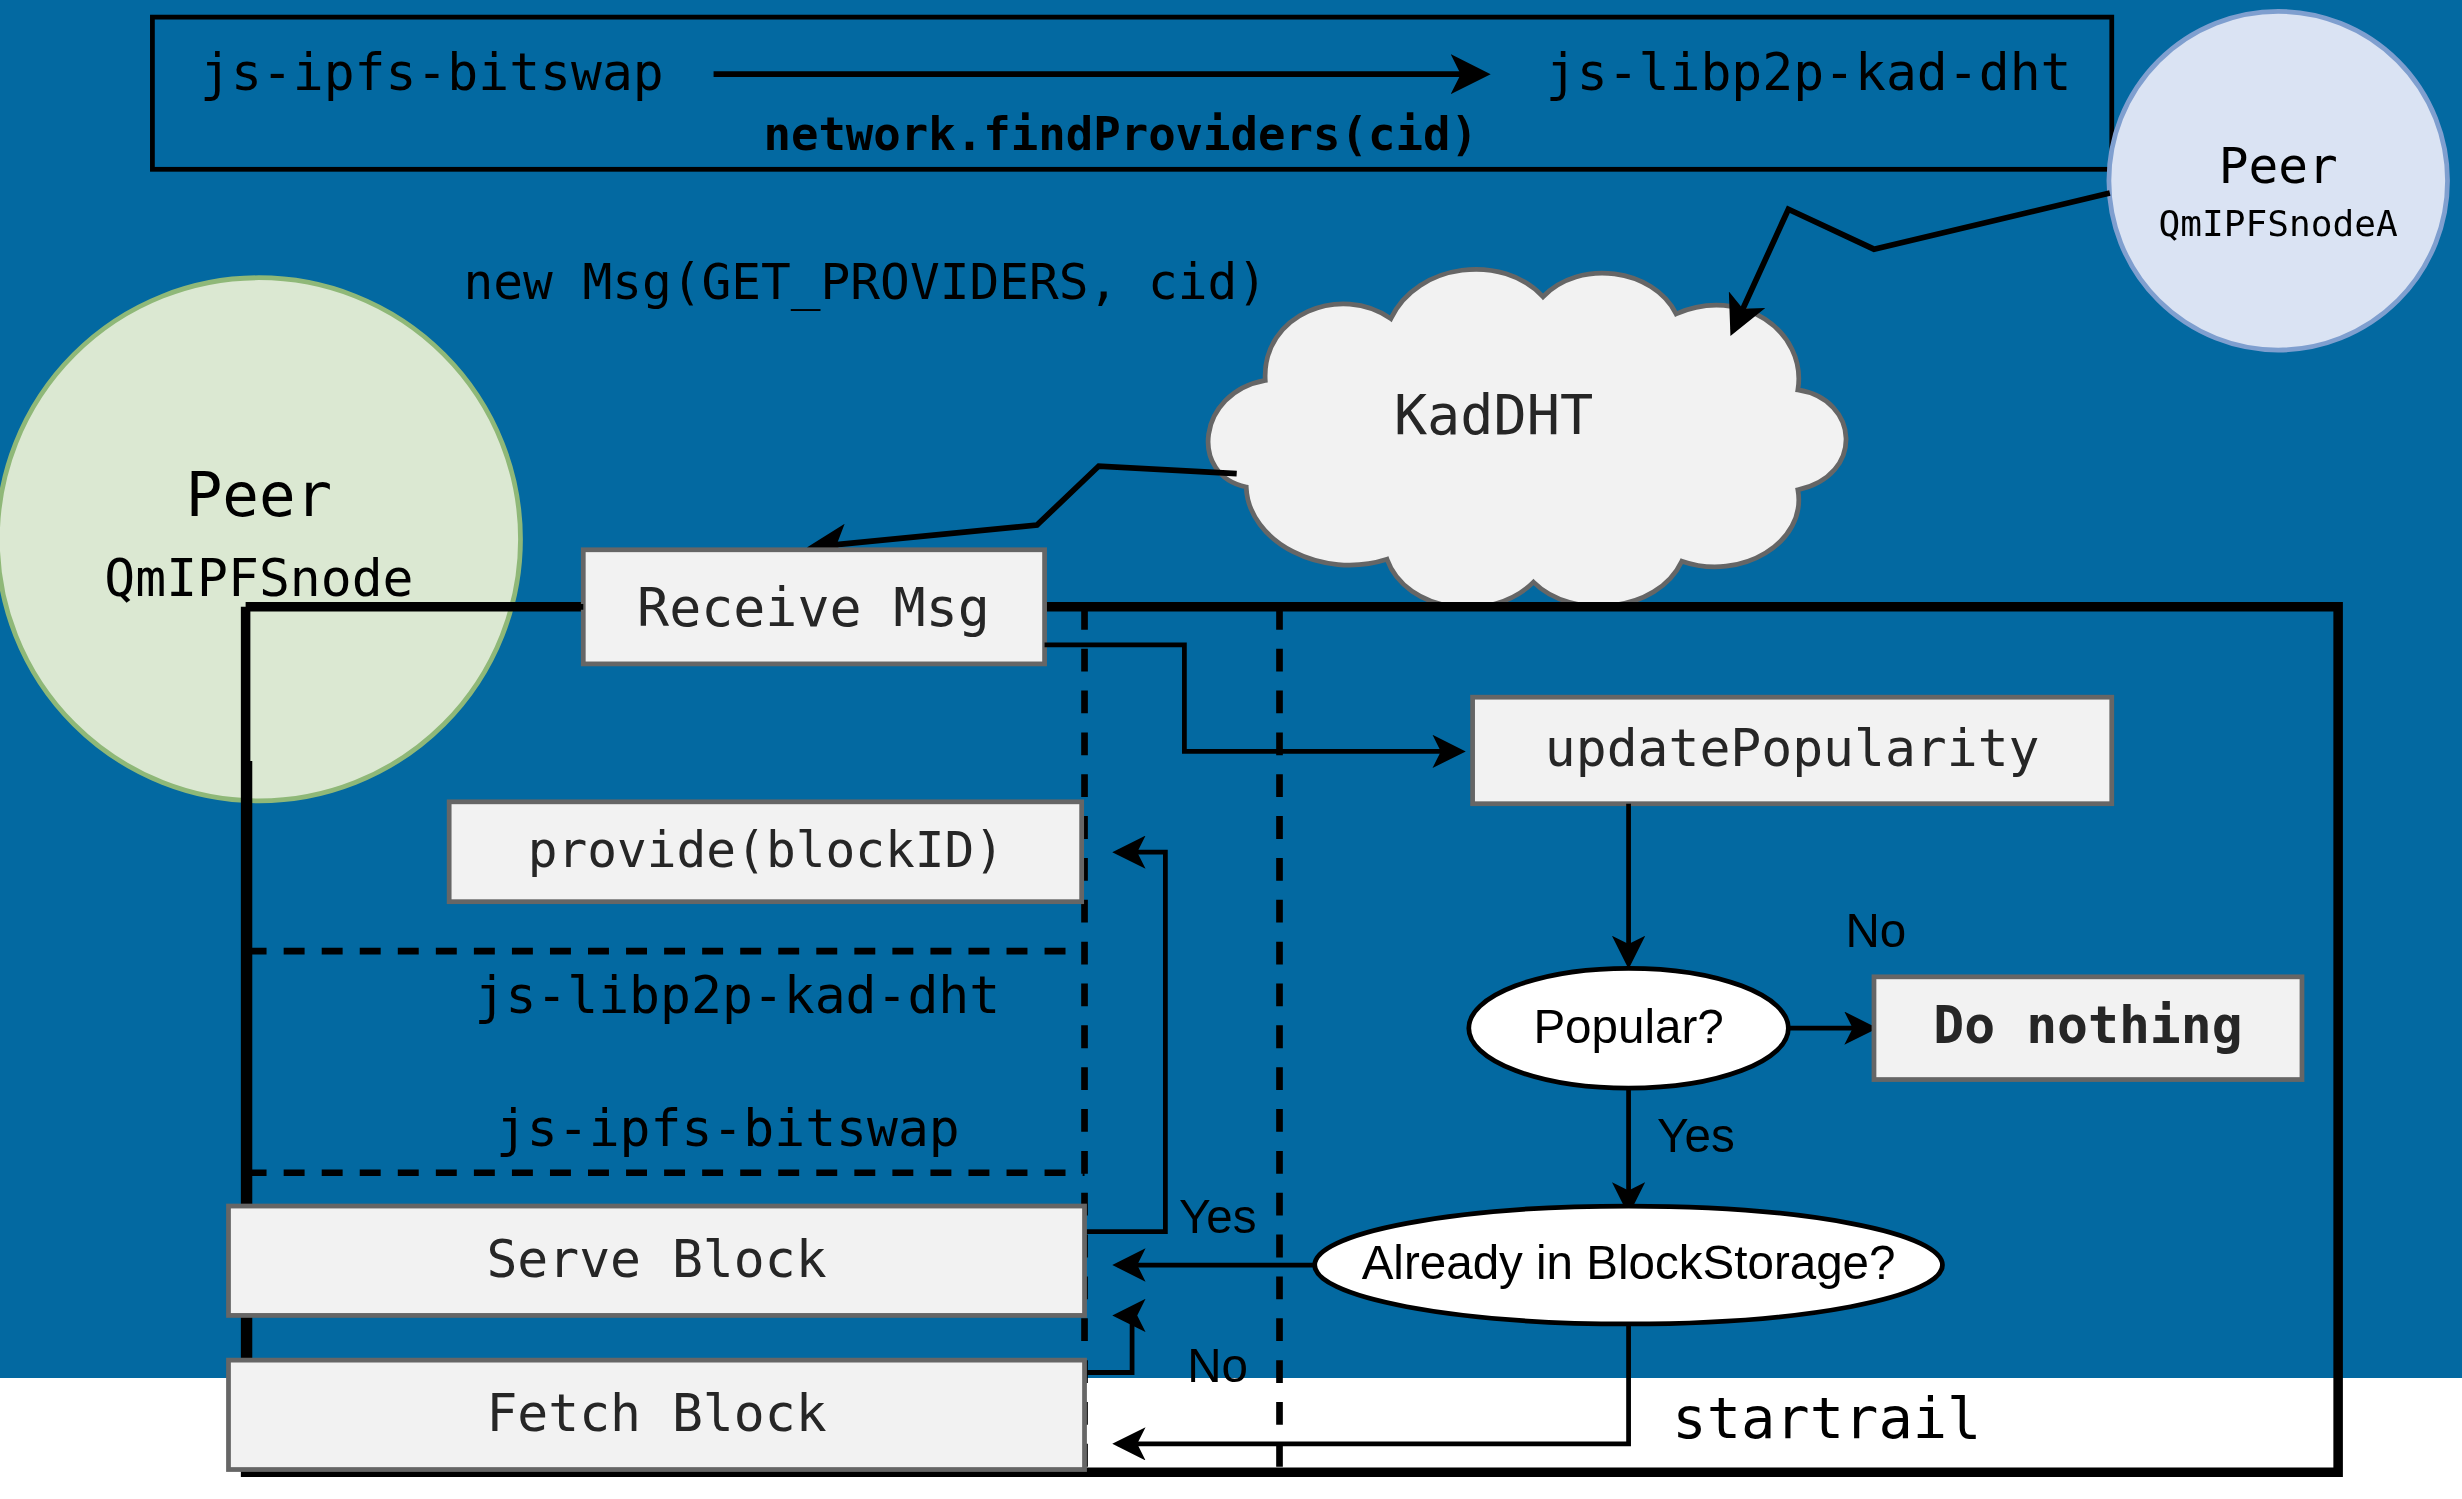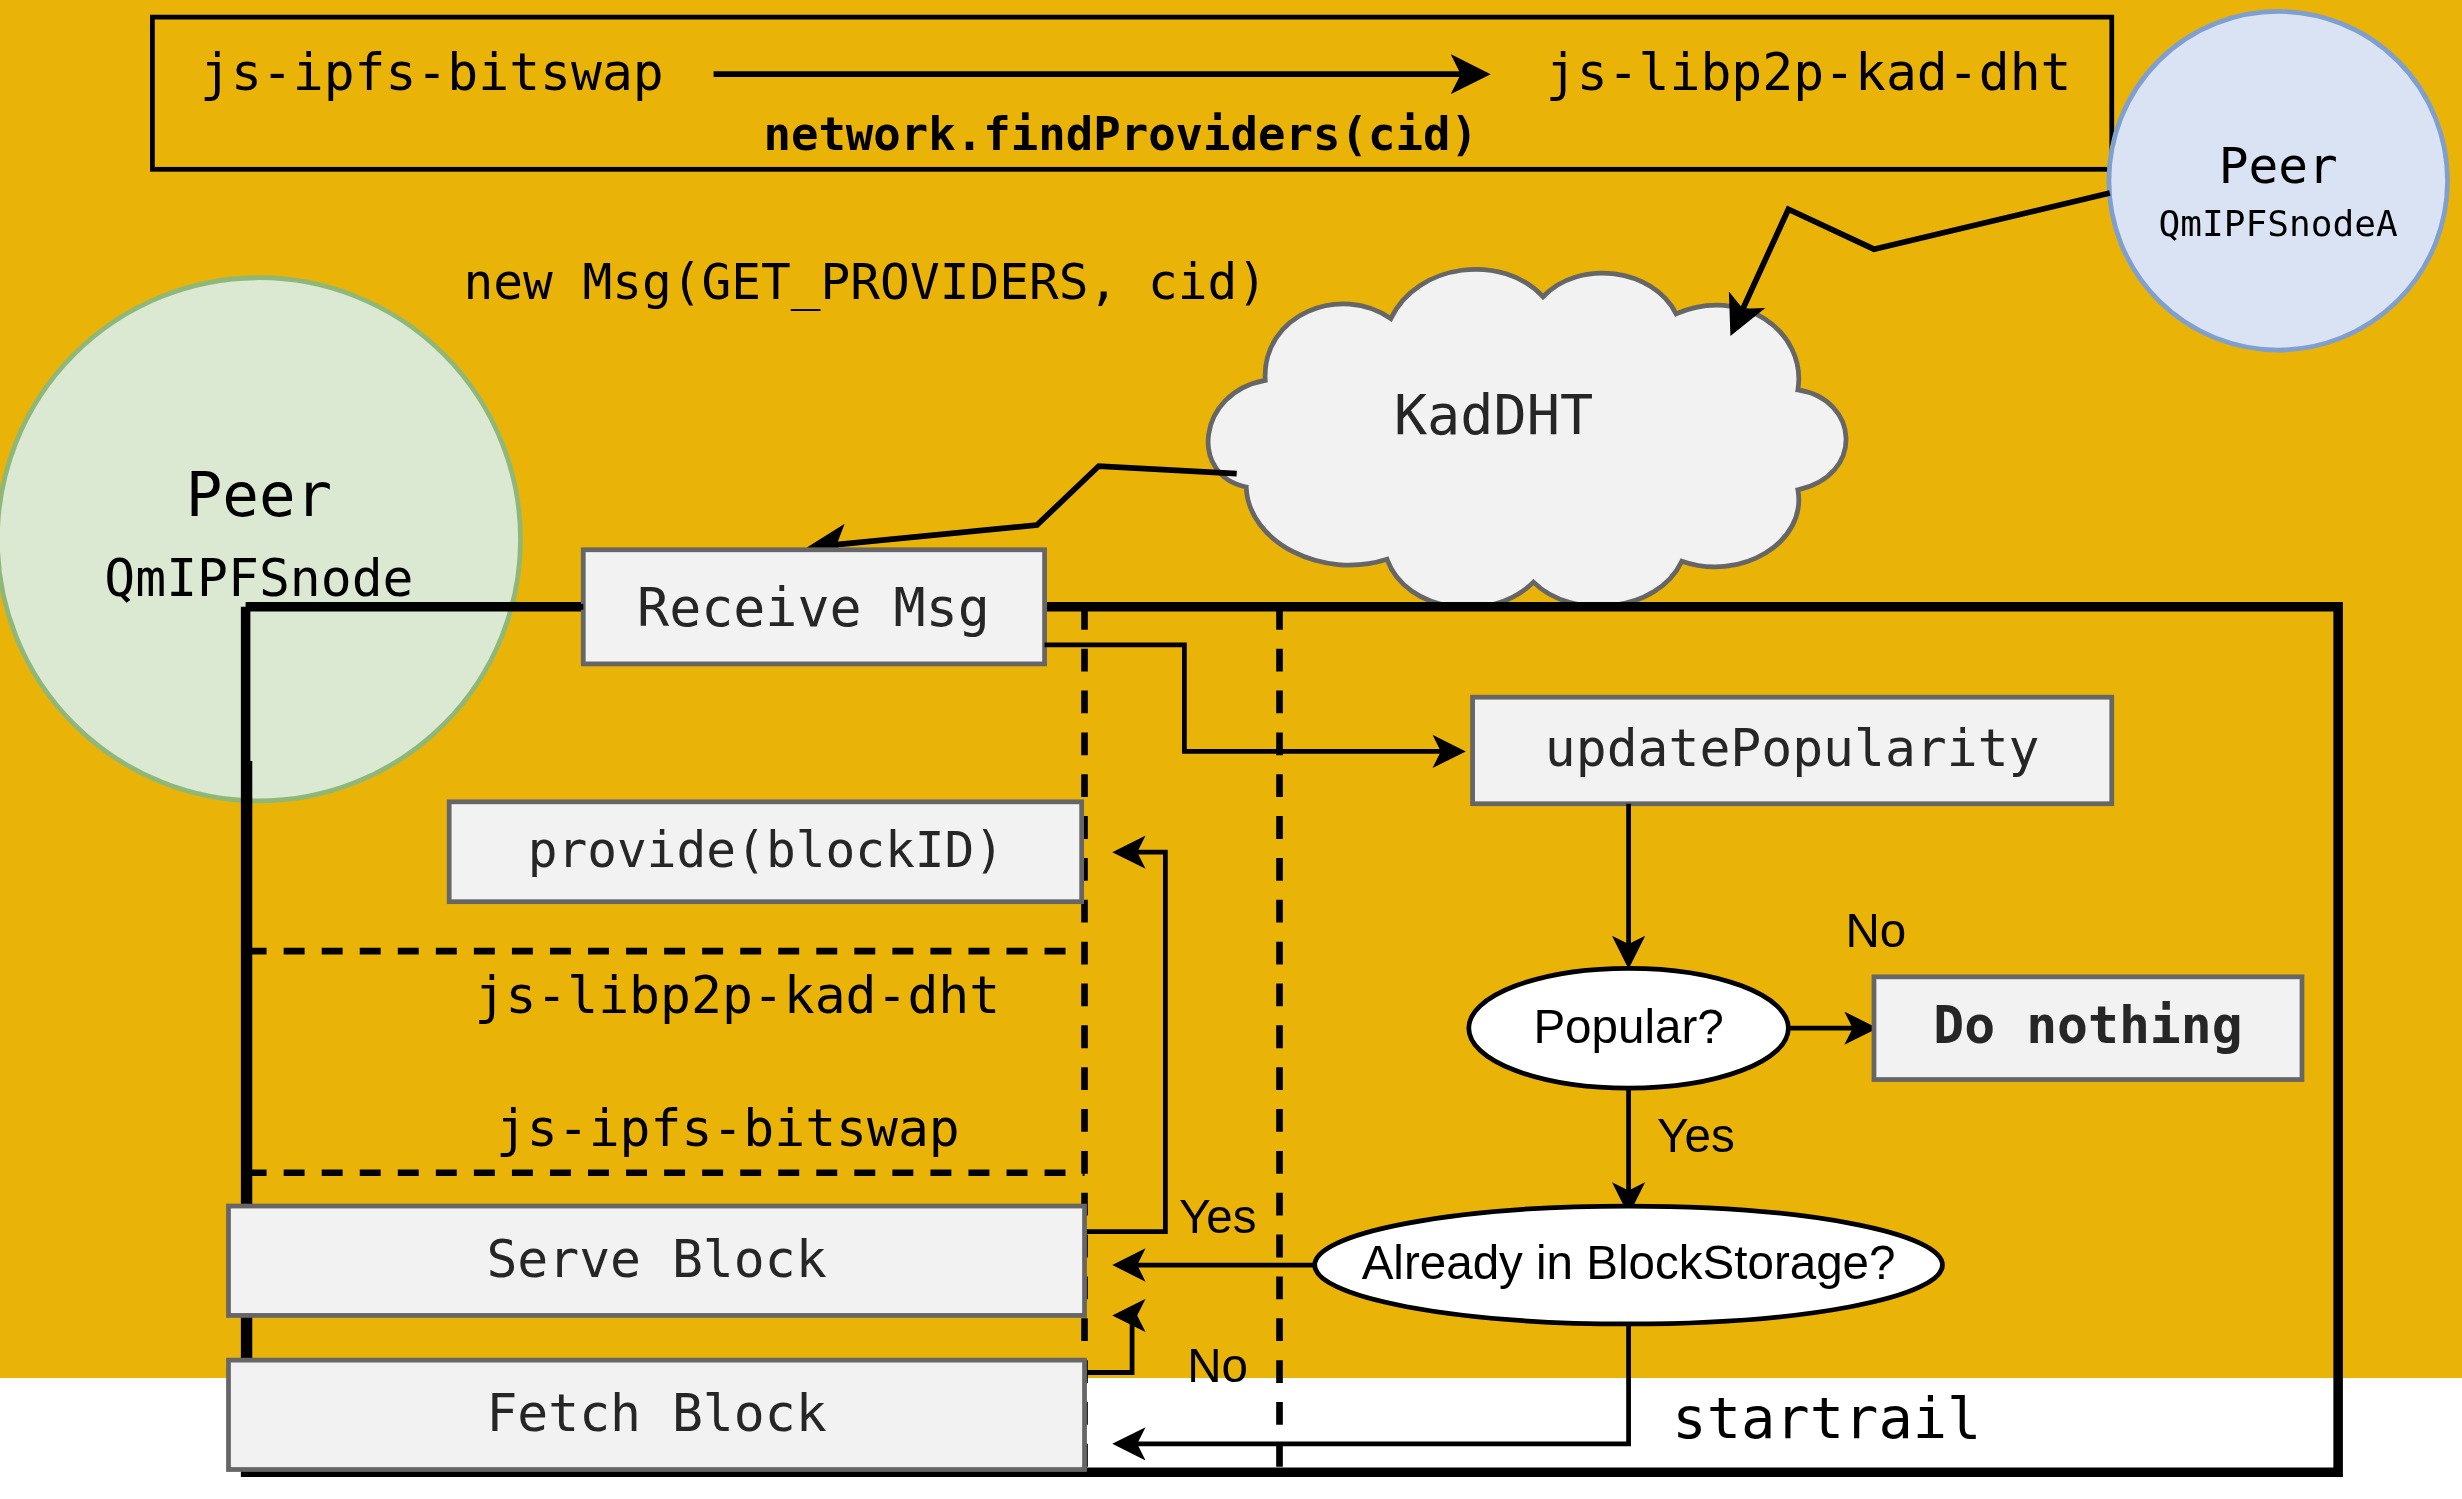--- a/index.html
+++ b/index.html
@@ -10,21 +10,21 @@
   body {
     width: 2462px;
     height: 1499px;
     font-family: "DejaVu Sans Mono", monospace;
     overflow: hidden;
   }
   #stage {
     position: relative;
     width: 2462px;
     height: 1378px;
-    background: #eab308;
+    background: #0369a1;
   }
   svg.layer {
     position: absolute;
     top: 0; left: 0;
     width: 2462px;
     height: 1499px;
   }
   text {
     dominant-baseline: middle;
   }

